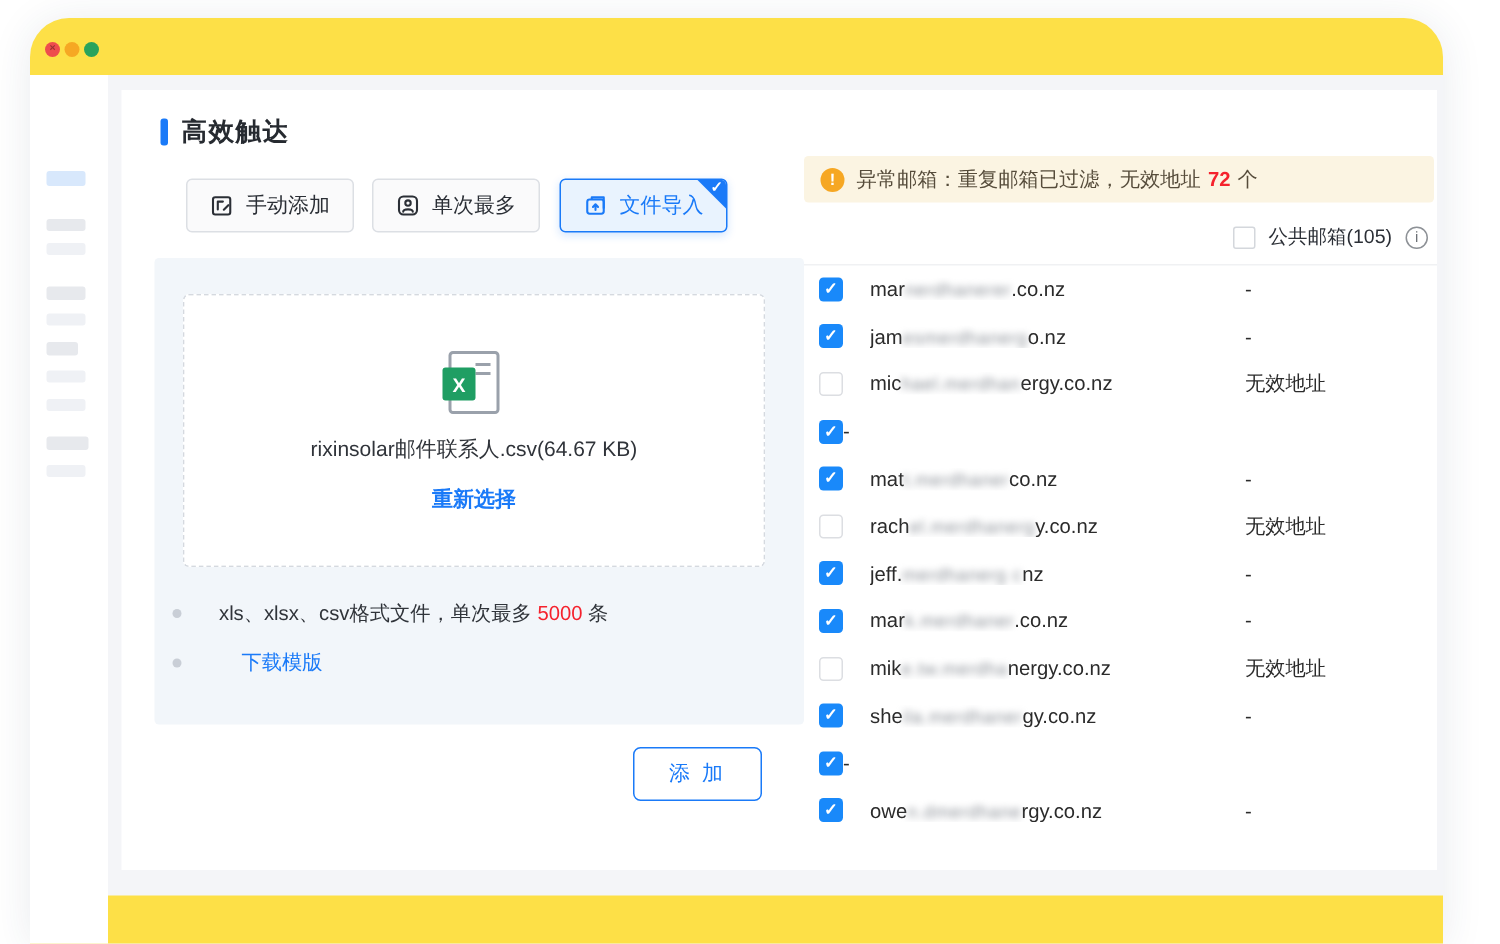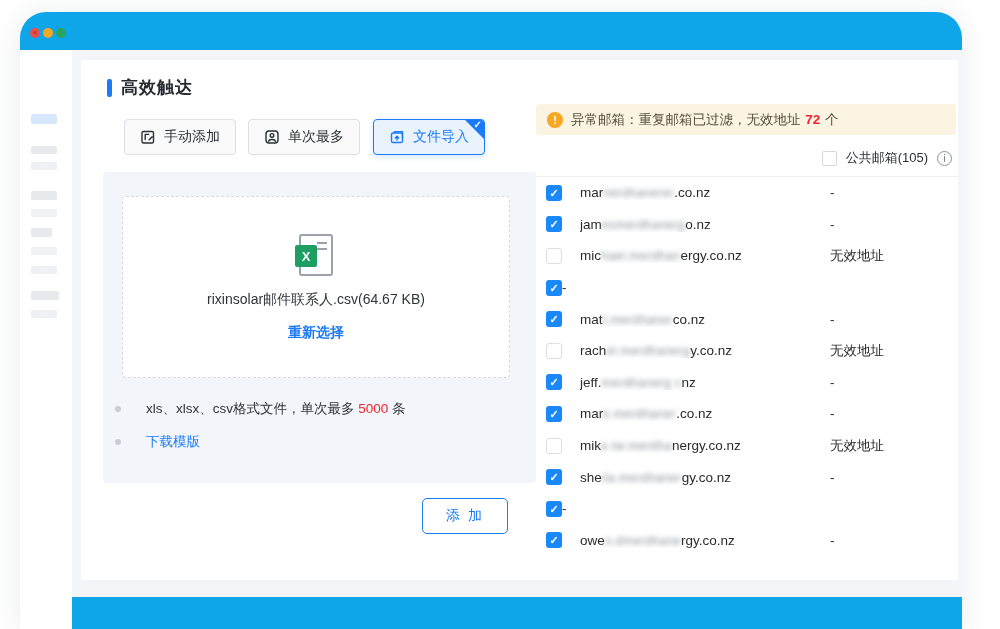--- a/index.html
+++ b/index.html
@@ -1,19 +1,19 @@
 <!DOCTYPE html>
 <html><head>
 <meta charset="utf-8">
 <style>
   * { margin:0; padding:0; box-sizing:border-box; }
   html,body { width:1000px; height:629px; background:#fff; font-family:"Liberation Sans", sans-serif; overflow:hidden; }
 
   .window { position:absolute; left:20px; top:12px; width:942px; height:617px;
-            background:#0ea5e9; border-radius:26px 26px 0 0;
+            background:#fde047; border-radius:26px 26px 0 0;
             box-shadow:0 2px 28px rgba(40,60,90,0.10); }
 
   
   .dots { position:absolute; left:10px; top:16px; display:flex; gap:3px; }
   .dot { width:10px; height:10px; border-radius:50%; font-size:7px; line-height:10px; text-align:center; color:rgba(0,0,0,0.35); font-weight:700; }
 
   
   .sidebar { position:absolute; left:0; top:38px; width:52px; bottom:0; background:#fff; }
   .skel { position:absolute; left:11px; border-radius:2px; }
 
@@ -46,21 +46,21 @@
   .excel-icon .line { position:absolute; right:4px; height:2px; width:10px; background:#9aa1ab; }
   .excel-badge { position:absolute; left:-6px; top:9px; width:22px; height:22px; background:#1f9e63;
                  color:#fff; font-weight:700; font-size:13px; display:flex; align-items:center;
                  justify-content:center; border-radius:2px; }
   .filename { font-size:14px; color:#30343a; }
   .reselect { font-size:14px; color:#1a7af8; font-weight:600; cursor:pointer; }
 
   .hint { position:absolute; left:12px; display:flex; align-items:center; gap:25px; font-size:13.5px; color:#30343a; }
   .hint .bullet { width:6px; height:6px; border-radius:50%; background:#c9ced6; flex:none; }
   .red { color:#f5222d; }
-  .link { color:#1a7af8; cursor:pointer; }
+  .link { color:#1a7af8; cursor:pointer;margin-left:15px; }
 
   .add-btn { position:absolute; left:341px; top:438px; width:86px; height:36px; background:#fff;
              border:1px solid #1a7af8; border-radius:5px; color:#1a7af8; font-size:14px;
              display:flex; align-items:center; justify-content:center; letter-spacing:2px; cursor:pointer; }
 
   
   .banner { position:absolute; left:455px; top:44px; width:420px; height:31px; background:#fbf4e2;
             border-radius:3px; display:flex; align-items:center; gap:8px; padding-left:11px;
             font-size:13.5px; color:#564c3b; }
   .warn-icon { width:16px; height:16px; border-radius:50%; background:#f6a723; color:#fff; flex:none;

